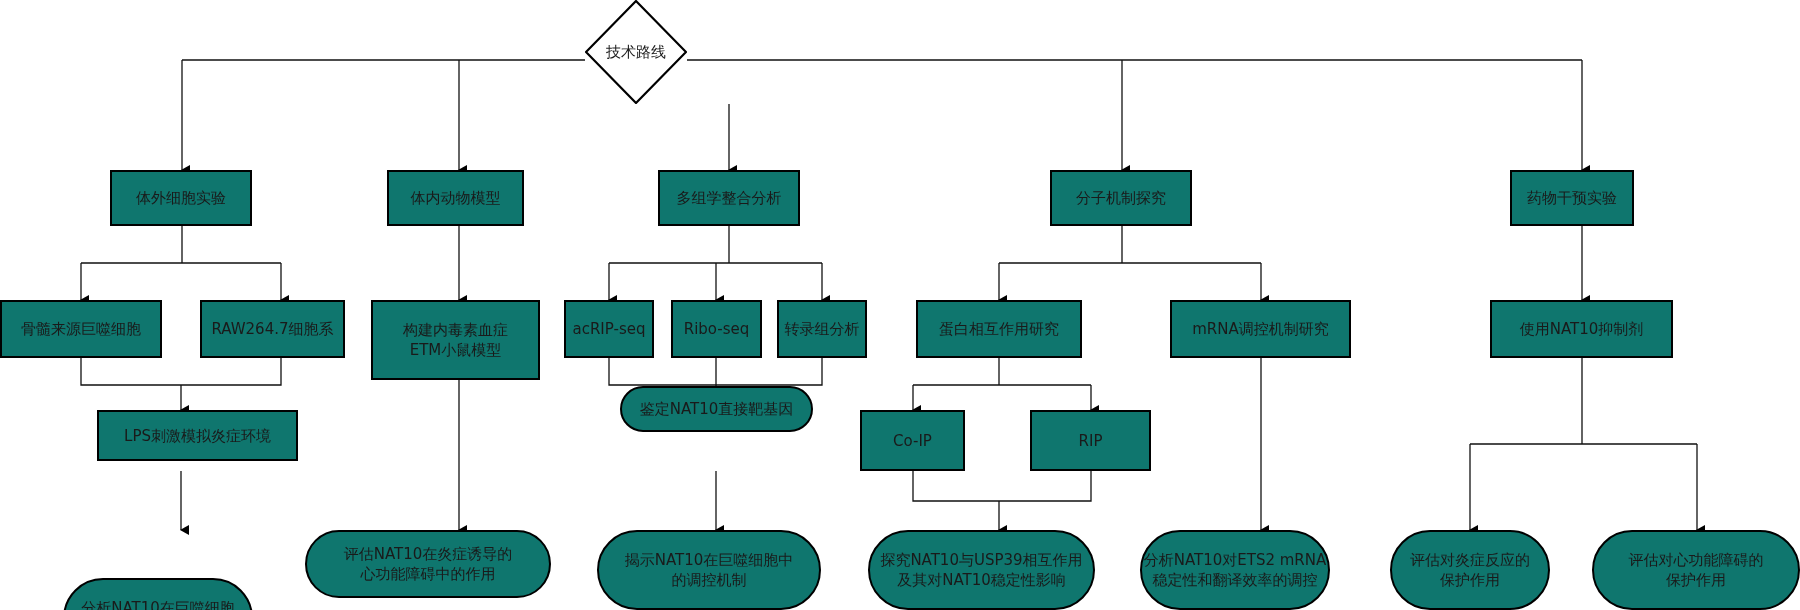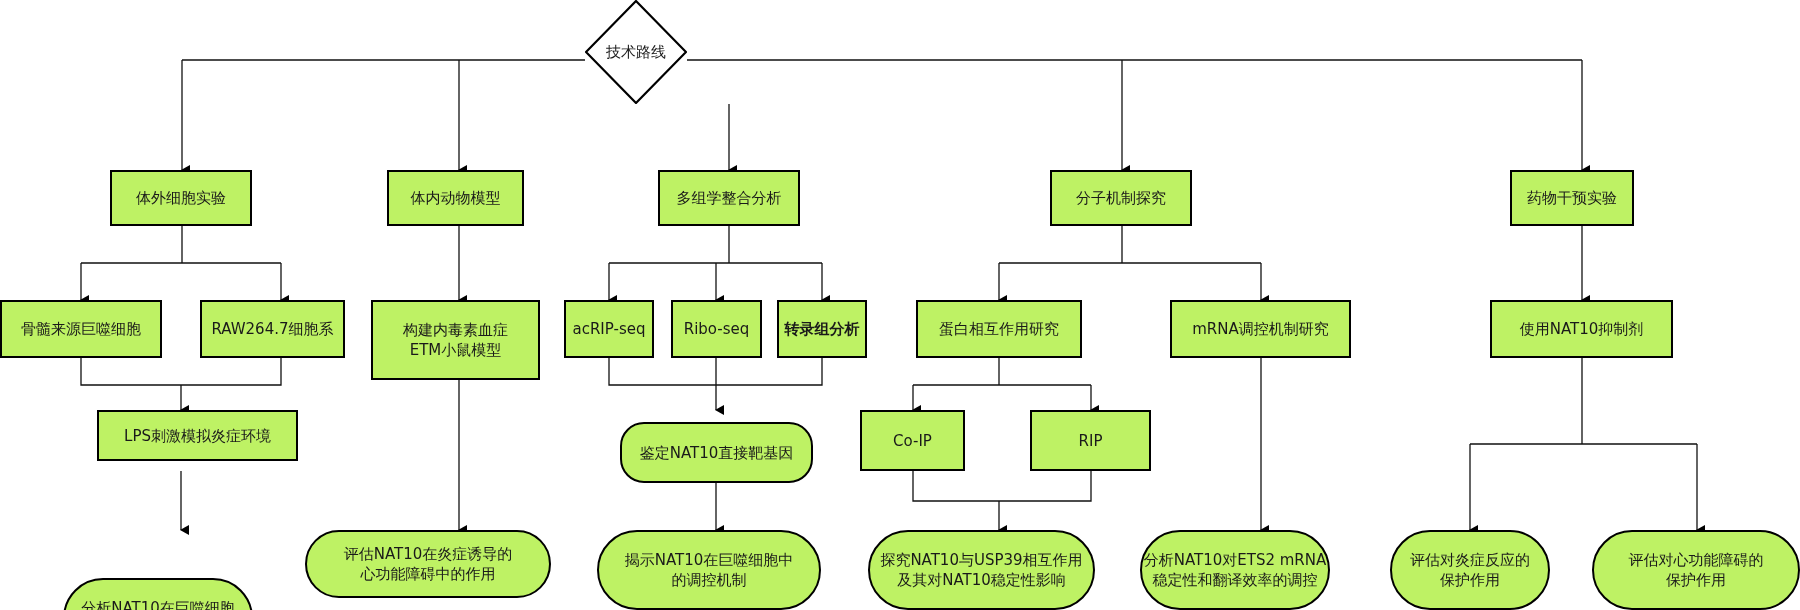--- a/index.html
+++ b/index.html
@@ -1,19 +1,19 @@
 <!DOCTYPE html>
 <html><head>
 <meta charset="utf-8">
 <style>
   html, body { margin:0; padding:0; background:#ffffff; }
   body { width:1800px; height:610px; position:relative; overflow:hidden;
          font-family:"DejaVu Sans","Liberation Sans",sans-serif; color:#1a1a1a; }
   #edges { position:absolute; left:0; top:0; width:1800px; height:610px; }
-  .node { position:absolute; box-sizing:border-box; background:#bef264;
+  .node { position:absolute; box-sizing:border-box; background:#0f766e;
           border:2.5px solid #000; display:flex; align-items:center; justify-content:center;
           text-align:center; font-size:15px; line-height:20px; white-space:pre-line; }
   .oval { border-radius:40px / 40px; border-width:2px; }
   .diamond-wrap { position:absolute; left:585px; top:0; width:102px; height:104px; }
   .diamond-wrap svg { position:absolute; left:0; top:0; }
   .diamond-label { position:absolute; left:0; top:0; width:102px; height:104px; display:flex;
                    align-items:center; justify-content:center; font-size:15px; }
 </style>
 </head>
 <body>
@@ -79,27 +79,27 @@
 <div class="node" style="left:658px;top:170px;width:142px;height:56px;">多组学整合分析</div>
 <div class="node" style="left:1050px;top:170px;width:142px;height:56px;">分子机制探究</div>
 <div class="node" style="left:1510px;top:170px;width:124px;height:56px;">药物干预实验</div>
 
 <div class="node" style="left:0px;top:300px;width:162px;height:58px;">骨髓来源巨噬细胞</div>
 <div class="node" style="left:200px;top:300px;width:145px;height:58px;">RAW264.7细胞系</div>
 <div class="node" style="left:371px;top:300px;width:169px;height:80px;">构建内毒素血症
 ETM小鼠模型</div>
 <div class="node" style="left:564px;top:300px;width:90px;height:58px;">acRIP-seq</div>
 <div class="node" style="left:671px;top:300px;width:91px;height:58px;">Ribo-seq</div>
-<div class="node" style="left:777px;top:300px;width:90px;height:58px;font-weight:bold;">转录组分析</div>
+<div class="node" style="left:777px;top:300px;width:90px;height:58px;">转录组分析</div>
 <div class="node" style="left:916px;top:300px;width:166px;height:58px;">蛋白相互作用研究</div>
 <div class="node" style="left:1170px;top:300px;width:181px;height:58px;">mRNA调控机制研究</div>
 <div class="node" style="left:1490px;top:300px;width:183px;height:58px;">使用NAT10抑制剂</div>
 
 <div class="node" style="left:97px;top:410px;width:201px;height:51px;">LPS刺激模拟炎症环境</div>
-<div class="node" style="left:620px;top:422px;width:193px;height:61px;border-radius:24px;">鉴定NAT10直接靶基因</div>
+<div class="node" style="left:620px;top:386px;width:193px;height:46px;border-radius:24px;">鉴定NAT10直接靶基因</div>
 <div class="node" style="left:860px;top:410px;width:105px;height:61px;">Co-IP</div>
 <div class="node" style="left:1030px;top:410px;width:121px;height:61px;">RIP</div>
 
 <div class="node oval" style="left:63px;top:530px;width:190px;height:80px;margin-top:48px;">分析NAT10在巨噬细胞
 激活中的作用</div>
 <div class="node oval" style="left:305px;top:530px;width:246px;height:68px;">评估NAT10在炎症诱导的
 心功能障碍中的作用</div>
 <div class="node oval" style="left:597px;top:530px;width:224px;height:80px;">揭示NAT10在巨噬细胞中
 的调控机制</div>
 <div class="node oval" style="left:868px;top:530px;width:227px;height:80px;">探究NAT10与USP39相互作用

